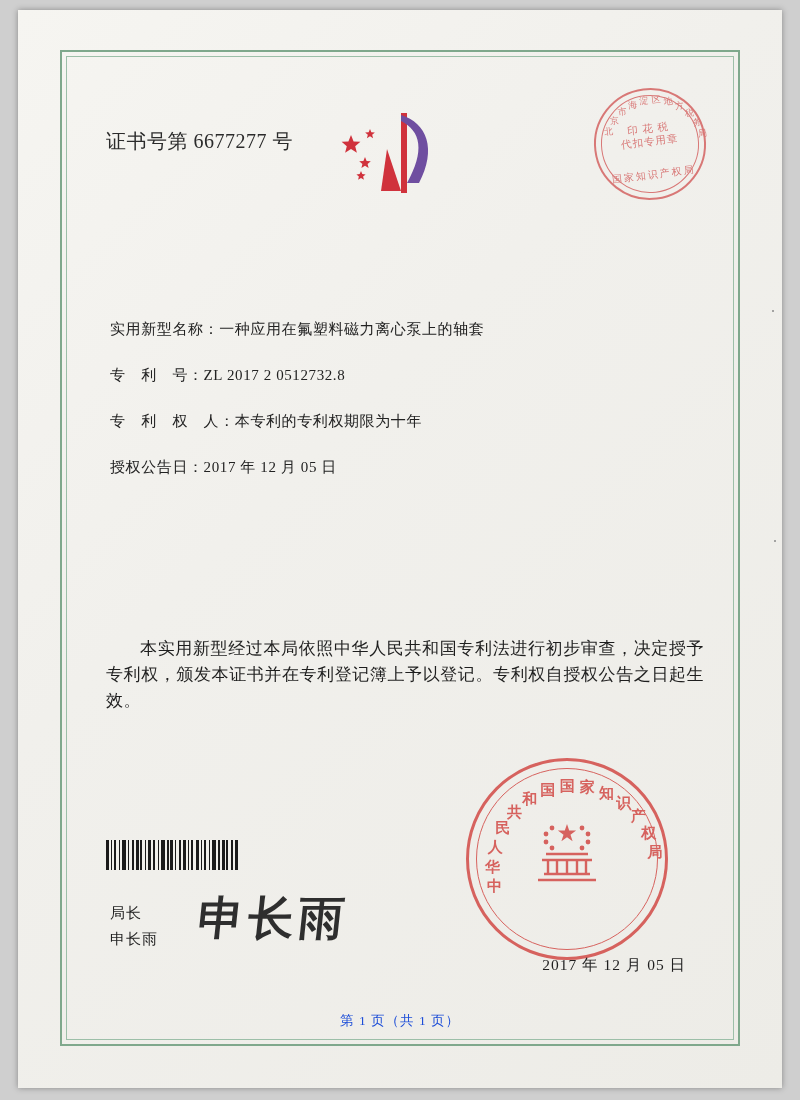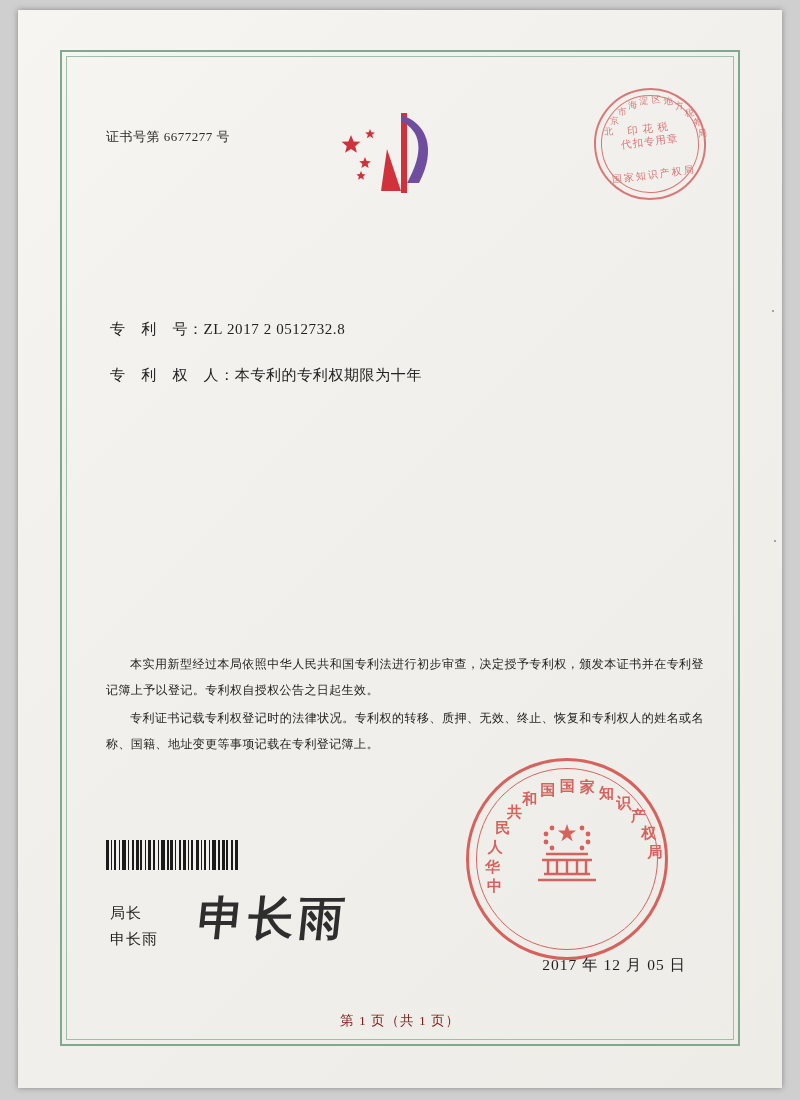--- a/index.html
+++ b/index.html
@@ -51,21 +51,21 @@
     top: 70px;
     right: 70px;
     bottom: 60px;
   }
 
   
   .cert-no {
     position: absolute;
     left: 18px;
     top: 48px;
-    font-size: 13px;
+    font-size: 20px;
     color: #2b2b2b;
     letter-spacing: 0.5px;
     white-space: nowrap;
   }
 
   
   .logo {
     position: absolute;
     left: 50%;
     top: 25px;
@@ -160,22 +160,22 @@
   }
   .field-value {
     display: inline-block;
   }
 
   
   .paras {
     position: absolute;
     left: 18px;
     right: 8px;
-    top: 571px;
-    font-size: 12px;
+    top: 556px;
+    font-size: 17px;
     line-height: 26px;
     color: #1e1e1e;
     text-align: justify;
     letter-spacing: 0.4px;
   }
   .para {
     text-indent: 2em;
     margin: 0 0 2px 0;
   }
 
@@ -264,21 +264,21 @@
   }
 
   
   .footer {
     position: absolute;
     left: 0;
     right: 0;
     bottom: -2px;
     text-align: center;
     font-size: 13.5px;
-    color: #7f1d1d;
+    color: #1d4ed8;
     letter-spacing: 1px;
   }
   .edge-mark {
     position: absolute;
     width: 2px;
     height: 2px;
     background: #8a8a8a;
     border-radius: 50%;
   }
 </style>
@@ -328,30 +328,35 @@
       <div class="mid">
         <div>印 花 税</div>
         <div>代扣专用章</div>
       </div>
       <div class="bot">国家知识产权局</div>
     </div>
 
 
     <div class="fields">
       <div class="field-row">
+        <span class="field-label">实用新型名称：</span><span class="field-value">一种应用在氟塑料磁力离心泵上的轴套</span>
+      </div>
+      <div class="field-row">
         <span class="field-label">专　利　号：</span><span class="field-value">ZL 2017 2 0512732.8</span>
       </div>
       <div class="field-row">
         <span class="field-label">专　利　权　人：</span><span class="field-value">本专利的专利权期限为十年</span>
       </div>
+      <div class="field-row">
+        <span class="field-label">授权公告日：</span><span class="field-value">2017 年 12 月 05 日</span>
+      </div>
     </div>
 
     <div class="paras">
       <p class="para">本实用新型经过本局依照中华人民共和国专利法进行初步审查，决定授予专利权，颁发本证书并在专利登记簿上予以登记。专利权自授权公告之日起生效。</p>
-      <p class="para">专利证书记载专利权登记时的法律状况。专利权的转移、质押、无效、终止、恢复和专利权人的姓名或名称、国籍、地址变更等事项记载在专利登记簿上。</p>
     </div>
 
     <div class="barcode">
       <i style="width:3px"></i><i style="width:2px;background:transparent"></i><i style="width:1px"></i><i style="width:2px;background:transparent"></i><i style="width:2px"></i><i style="width:3px;background:transparent"></i><i style="width:1px"></i><i style="width:2px;background:transparent"></i><i style="width:4px"></i><i style="width:2px;background:transparent"></i><i style="width:1px"></i><i style="width:3px;background:transparent"></i><i style="width:2px"></i><i style="width:2px;background:transparent"></i><i style="width:3px"></i><i style="width:1px;background:transparent"></i><i style="width:2px"></i><i style="width:3px;background:transparent"></i><i style="width:1px"></i><i style="width:2px;background:transparent"></i><i style="width:3px"></i><i style="width:2px;background:transparent"></i><i style="width:2px"></i><i style="width:3px;background:transparent"></i><i style="width:1px"></i><i style="width:2px;background:transparent"></i><i style="width:4px"></i><i style="width:2px;background:transparent"></i><i style="width:2px"></i><i style="width:1px;background:transparent"></i><i style="width:3px"></i><i style="width:2px;background:transparent"></i><i style="width:1px"></i><i style="width:3px;background:transparent"></i><i style="width:2px"></i><i style="width:2px;background:transparent"></i><i style="width:3px"></i><i style="width:2px;background:transparent"></i><i style="width:1px"></i><i style="width:2px;background:transparent"></i><i style="width:2px"></i><i style="width:3px;background:transparent"></i><i style="width:3px"></i><i style="width:2px;background:transparent"></i><i style="width:1px"></i><i style="width:2px;background:transparent"></i><i style="width:2px"></i><i style="width:3px;background:transparent"></i><i style="width:1px"></i><i style="width:2px;background:transparent"></i><i style="width:4px"></i><i style="width:2px;background:transparent"></i><i style="width:2px"></i><i style="width:2px;background:transparent"></i><i style="width:3px"></i><i style="width:1px;background:transparent"></i><i style="width:2px"></i><i style="width:3px;background:transparent"></i><i style="width:2px"></i><i style="width:2px;background:transparent"></i><i style="width:3px"></i>
     </div>
 
     <div class="director">
       <div>局长</div>
       <div>申长雨</div>
     </div>

